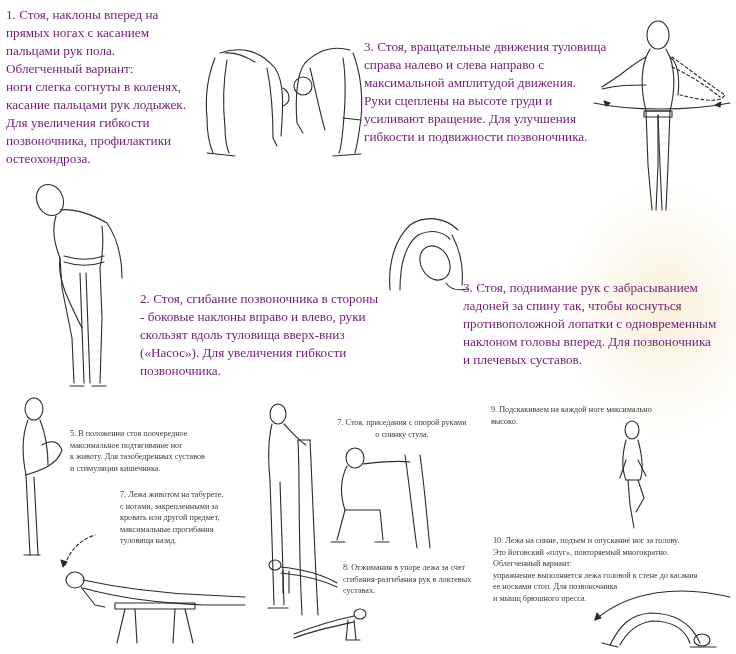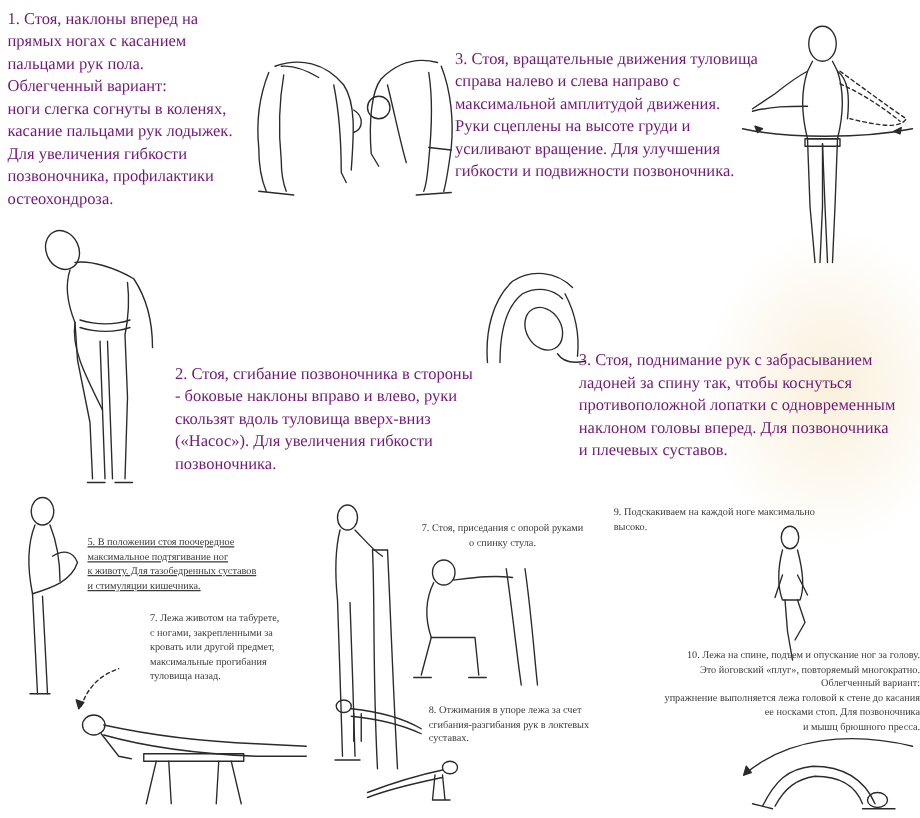--- a/index.html
+++ b/index.html
@@ -121,21 +121,21 @@
 <div class="fig" style="left:12px;top:395px;width:55px;height:165px;">
   <svg viewBox="0 0 55 165">
     <ellipse cx="22" cy="14" rx="9" ry="11"></ellipse>
     <path d="M16 25 C10 40,10 60,14 80 L16 120 L18 160"></path>
     <path d="M28 25 C34 40,36 55,36 70"></path>
     <path d="M14 80 C30 75,45 70,50 55 C46 45,38 45,30 50"></path>
     <path d="M22 82 L24 120 L26 160"></path>
     <path d="M12 160 L28 160"></path>
   </svg>
 </div>
-<div class="txt small" style="left:70px;top:428px;width:180px;text-decoration:underline;">5. В положении стоя поочередное
+<div class="txt small" style="left:70px;top:428px;width:180px;">5. В положении стоя поочередное
 максимальное подтягивание ног
 к животу. Для тазобедренных суставов
  и стимуляции кишечника.</div>
 
 <div class="txt small" style="left:120px;top:489px;width:160px;">7. Лежа животом на табурете,
 с ногами, закрепленными за
 кровать или другой предмет,
 максимальные прогибания
 туловища назад.</div>
 <div class="fig" style="left:55px;top:525px;width:200px;height:120px;">
@@ -200,21 +200,21 @@
 <div class="fig" style="left:610px;top:420px;width:45px;height:110px;">
   <svg viewBox="0 0 45 110">
     <ellipse cx="22" cy="10" rx="7" ry="9"></ellipse>
     <path d="M16 20 C12 35,12 50,16 60 L30 60 C34 50,32 35,28 20"></path>
     <path d="M18 60 L20 85 L24 108"></path>
     <path d="M28 60 L34 78 L26 92"></path>
     <path d="M16 40 L10 58 M28 40 L36 56"></path>
   </svg>
 </div>
 
-<div class="txt small" style="left:493px;top:518px;width:243px;text-align:right;">10. Лежа на спине, подъем и опускание ног за голову.
+<div class="txt small" style="left:493px;top:535px;width:243px;">10. Лежа на спине, подъем и опускание ног за голову.
 Это йоговский «плуг», повторяемый многократно.
 Облегченный вариант:
 упражнение выполняется лежа головой к стене до касания
 ее носками стоп. Для позвоночника
 и мышц брюшного пресса.</div>
 <div class="fig" style="left:590px;top:585px;width:146px;height:65px;">
   <svg viewBox="0 0 146 65">
     <path d="M5 35 C40 5,90 0,140 12"></path>
     <path class="arrow" d="M5 35 l2 -7 l4 5 z"></path>
     <path d="M20 60 C30 40,40 30,60 28 C80 28,100 35,110 58"></path>

